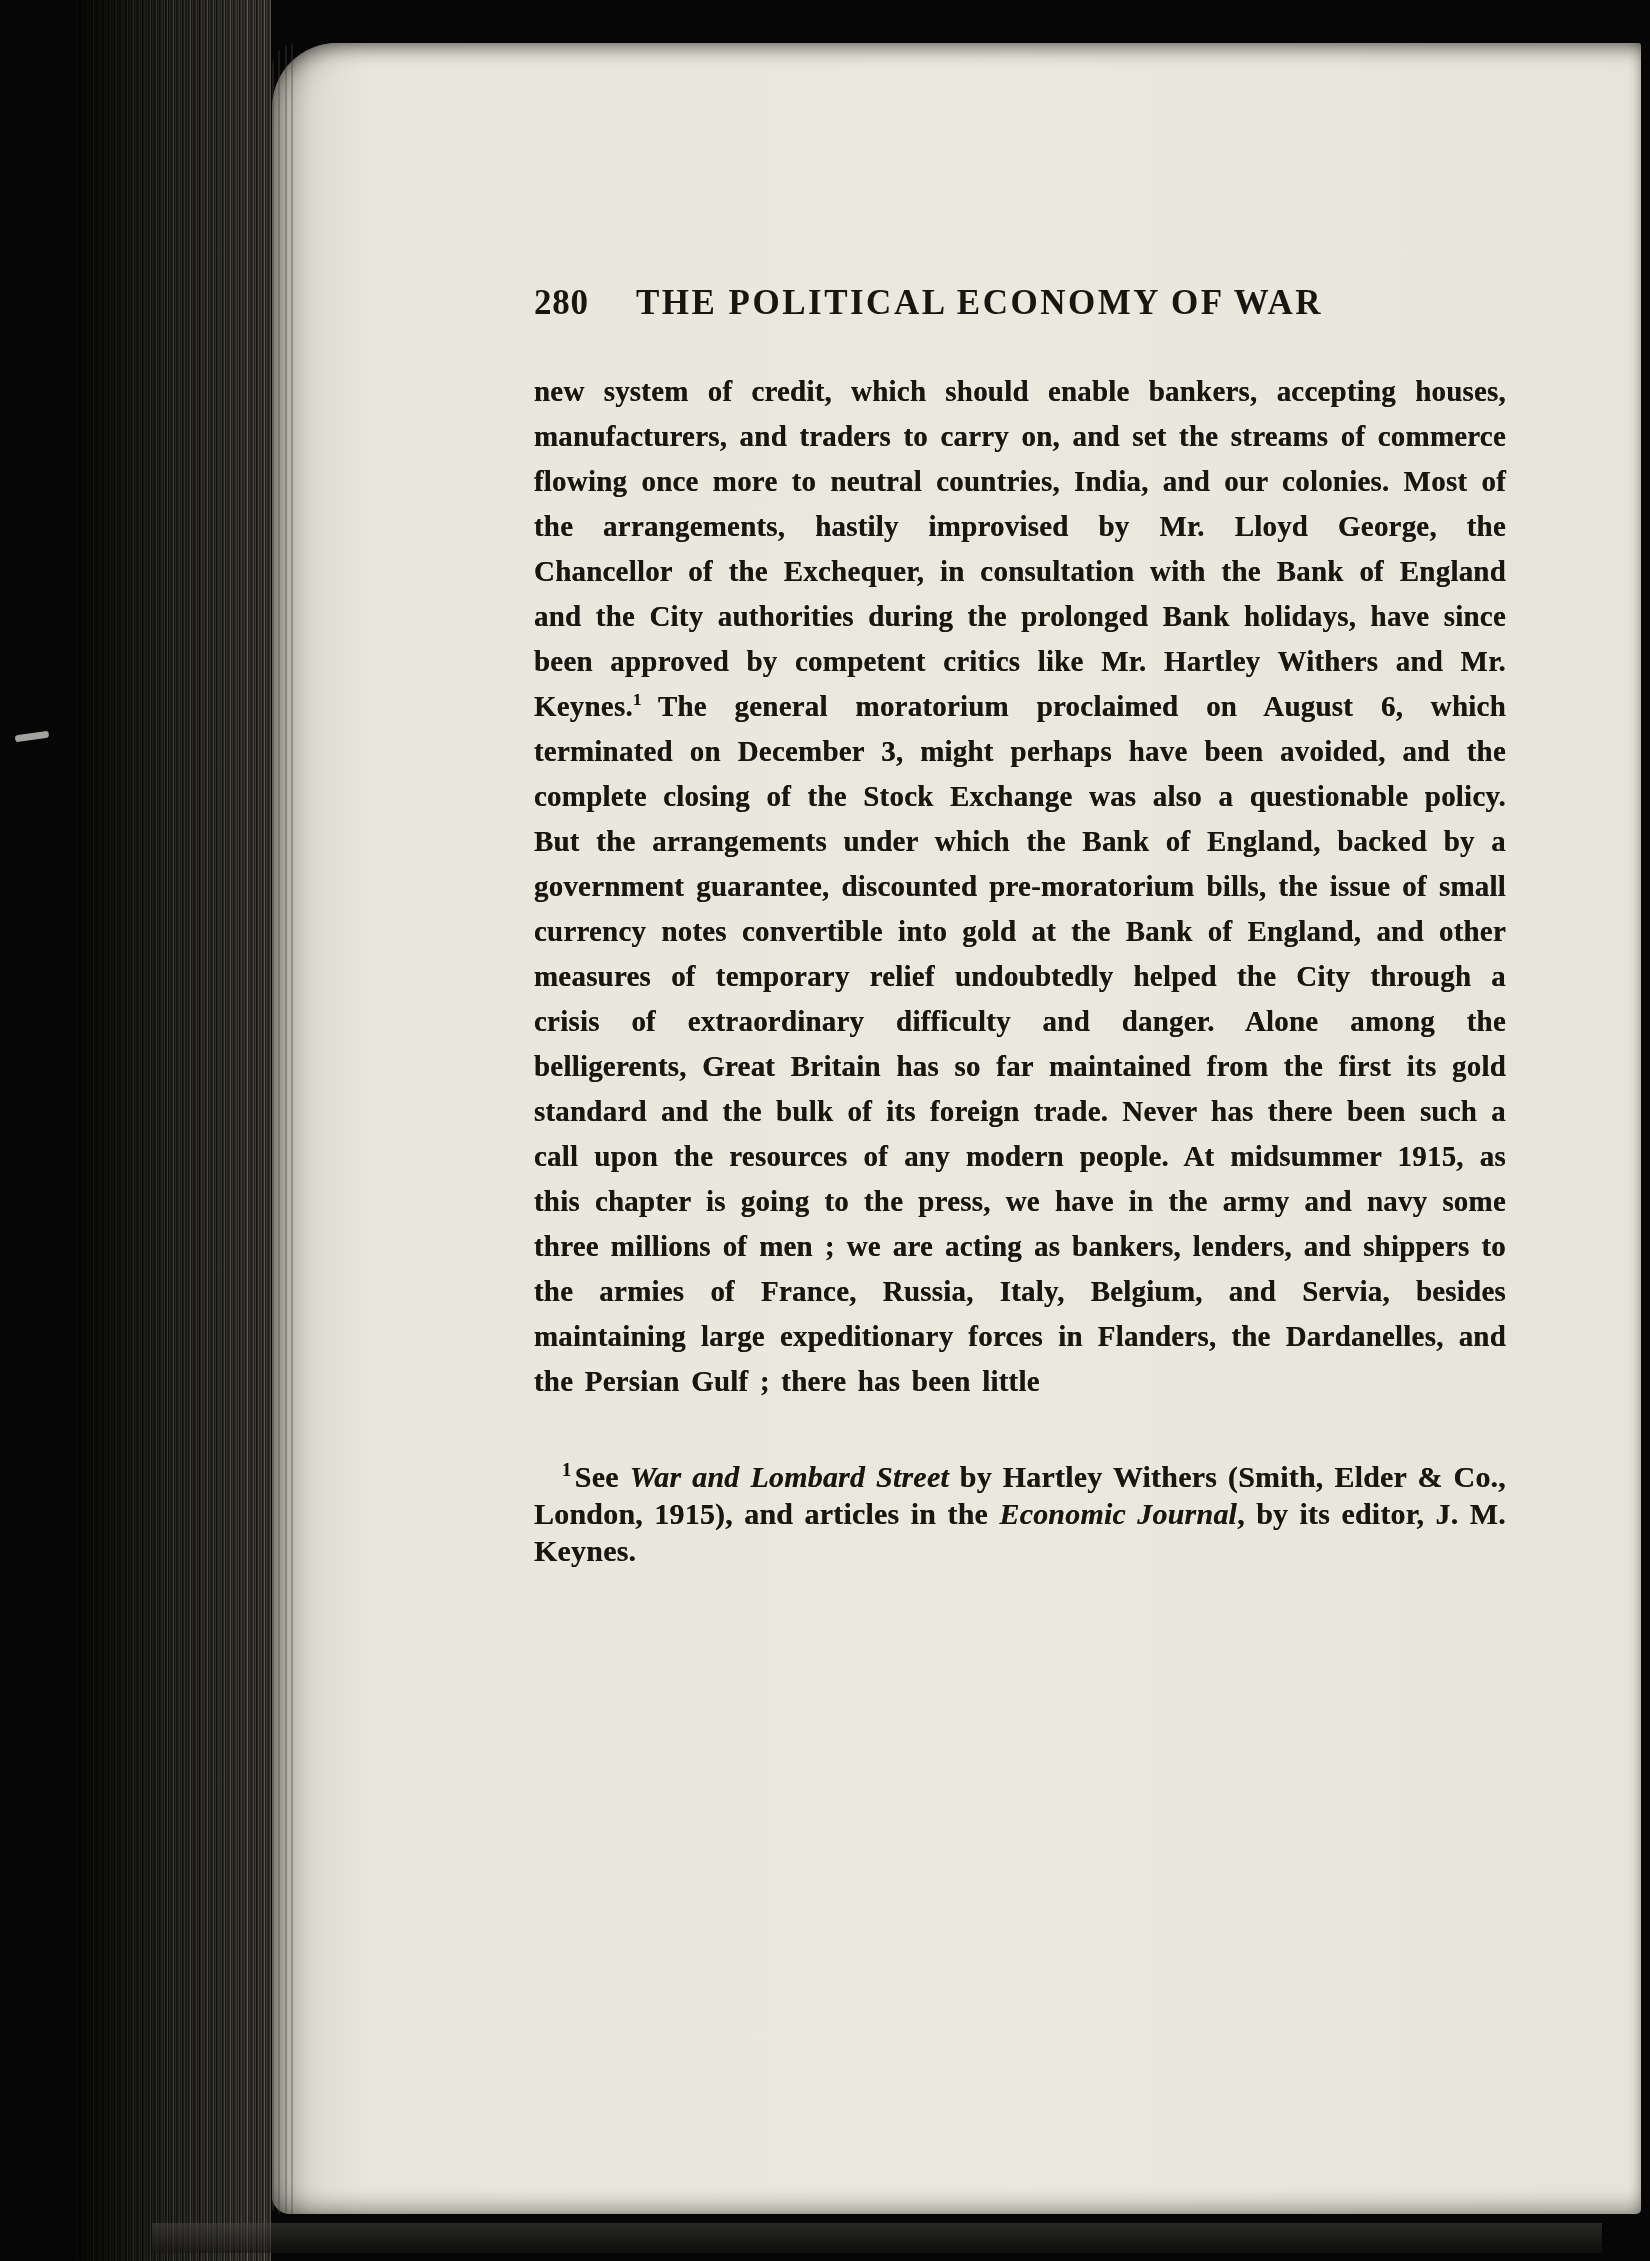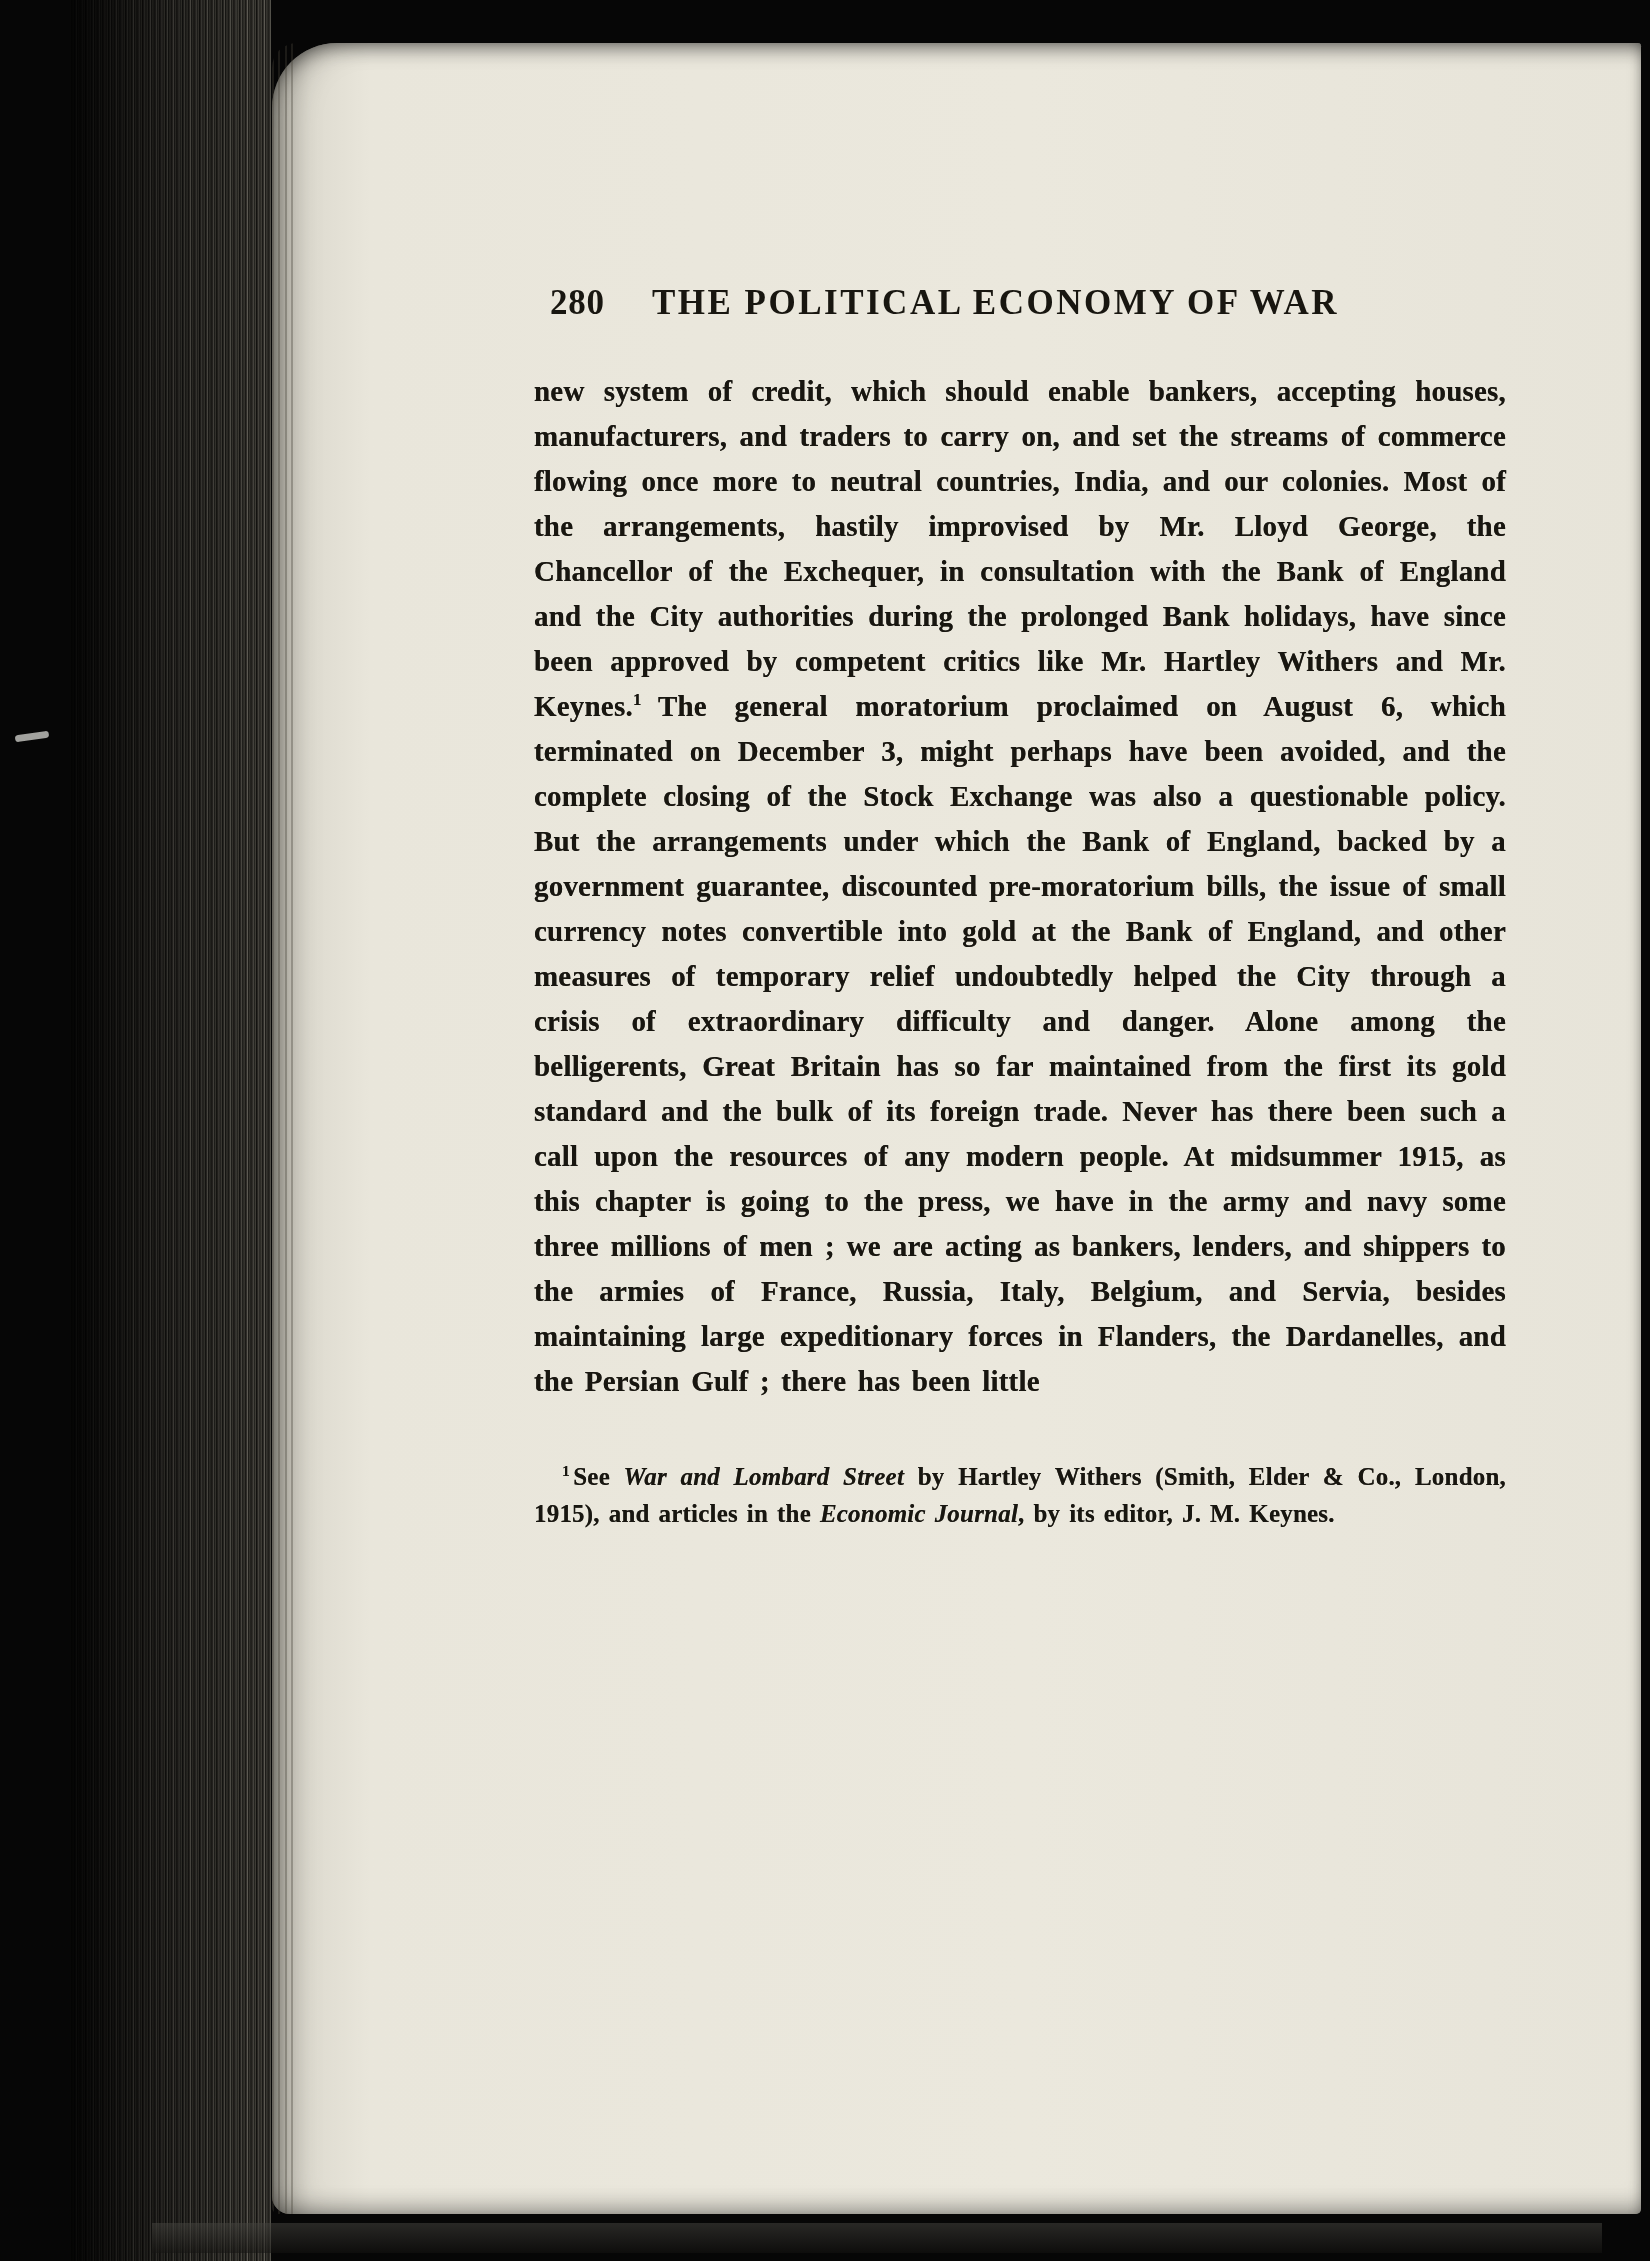--- a/index.html
+++ b/index.html
@@ -97,21 +97,20 @@
   .page-header {
     display: flex;
     align-items: baseline;
     font-size: 35px;
     line-height: 41px;
     white-space: nowrap;
   }
   .page-number {
     margin-right: 47px;
     letter-spacing: 0.8px;
-    margin-left: 16px;
   }
   .page-title {
     letter-spacing: 2.5px;
   }
   .body-paragraph {
     margin: 46px 0 0 0;
     font-size: 29px;
     line-height: 45px;
     text-align: justify;
     word-spacing: 4.1px;
@@ -119,21 +118,21 @@
     text-shadow: 0 0 0.6px rgba(24,22,16,0.75);
   }
   .body-paragraph sup {
     font-size: 0.58em;
     vertical-align: super;
     line-height: 0;
     margin-right: 16.4px;
   }
   .footnote-paragraph {
     margin: 54px 0 0 0;
-    font-size: 25px;
+    font-size: 30px;
     line-height: 37px;
     text-align: justify;
     word-spacing: 2.5px;
     letter-spacing: 0.2px;
     text-indent: 28px;
     text-shadow: 0 0 0.5px rgba(24,22,16,0.7);
   }
   .footnote-paragraph sup {
     font-size: 0.62em;
     vertical-align: super;

